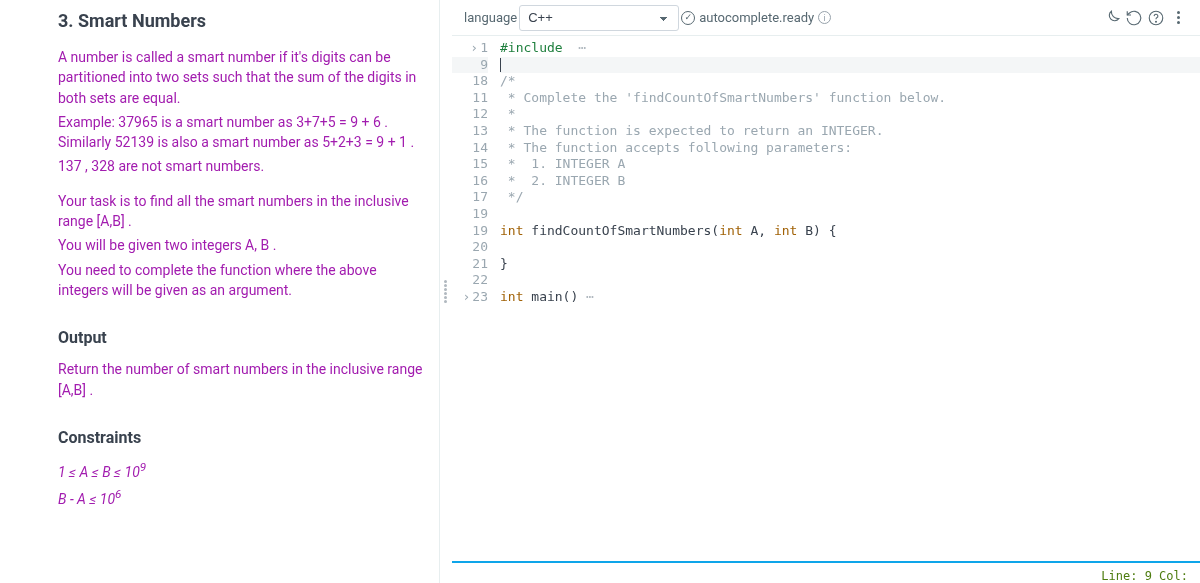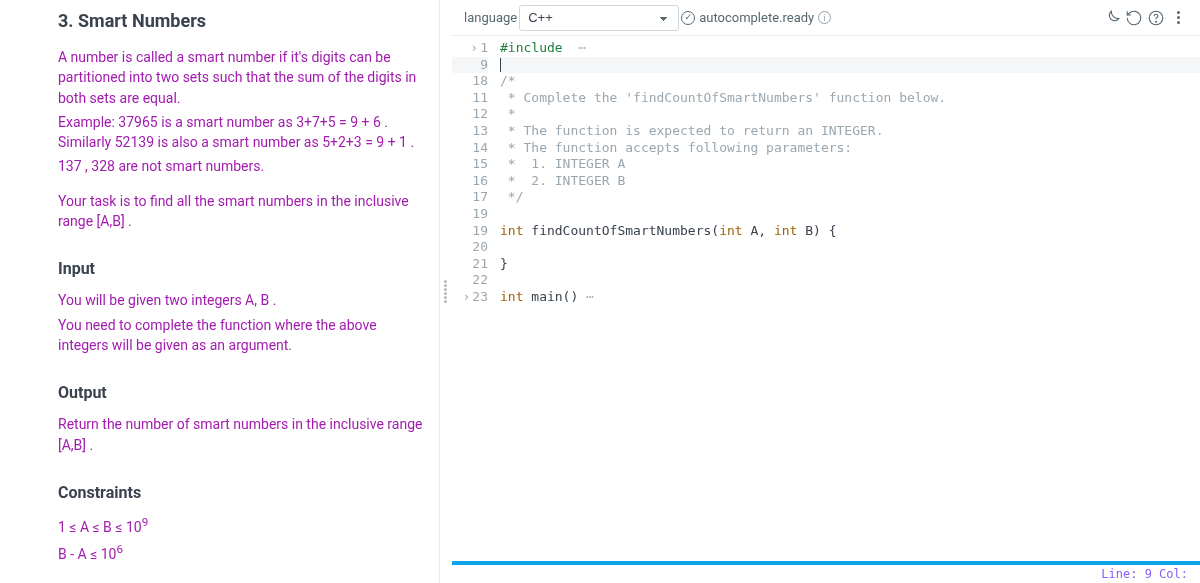--- a/index.html
+++ b/index.html
@@ -35,21 +35,21 @@
     font-weight: 700;
     margin-top: 28px;
     margin-bottom: 12px;
     color: #39424e;
   }
   .left-panel p {
     line-height: 1.45;
     color: #a21caf;
     margin-bottom: 4px;
   }
-  .constraint { margin-bottom: 3px; }
+  .constraint { margin-bottom: 3px; font-style: italic; }
   .resize-handle {
     width: 12px;
     flex-shrink: 0;
     display: flex;
     align-items: center;
     justify-content: center;
     cursor: col-resize;
     background: #fff;
   }
   .resize-dots {
@@ -152,41 +152,40 @@
   .tok-inc  { color: #c74634; }   
   .tok-com  { color: #9aa7b0; }   
   .tok-kw   { color: #a16207; }   
   .tok-fn   { color: #39424e; }
   .tok-ellipsis { color:#b0b8bf; }
   .cursor {
     display:inline-block;width:1px;height:14px;background:#39424e;vertical-align:middle;
   }
   .status-bar {
     height: 22px;
-    border-top: 4px solid #0ea5e9;
-    display: flex;
-    align-items: center;
+    border-top: 2px solid #0ea5e9;
+    display: flex;
+    align-items: flex-end;
     justify-content: flex-end;
     padding: 0 12px;
     font-family: Menlo, Consolas, monospace;
     font-size: 12px;
-    color: #8b5cf6;
+    color: #4d7c0f;
   }
 </style>
 </head>
 <body>
 
 <div class="left-panel">
   <h2>3. Smart Numbers</h2>
   <p>A number is called a smart number if it's digits can be partitioned into two sets such that the sum of the digits in both sets are equal.</p>
   <p>Example:  37965 is a smart number as 3+7+5 = 9 + 6 . Similarly 52139 is also a smart number as 5+2+3 = 9 + 1 .</p>
   <p>137 , 328 are not smart numbers.</p>
   <p style="margin-top:14px">Your task is to find all the smart numbers in the inclusive range [A,B] .</p>
 
-  <h3>Input</h3>
   <p>You will be given two integers A, B .</p>
   <p>You need to complete the function where the above integers will be given as an argument.</p>
 
   <h3>Output</h3>
   <p>Return the number of smart numbers in the inclusive range [A,B] .</p>
 
   <h3>Constraints</h3>
   <p class="constraint">
     <span>1 ≤ A ≤ B ≤  10</span><sup>9</sup>
   </p>

